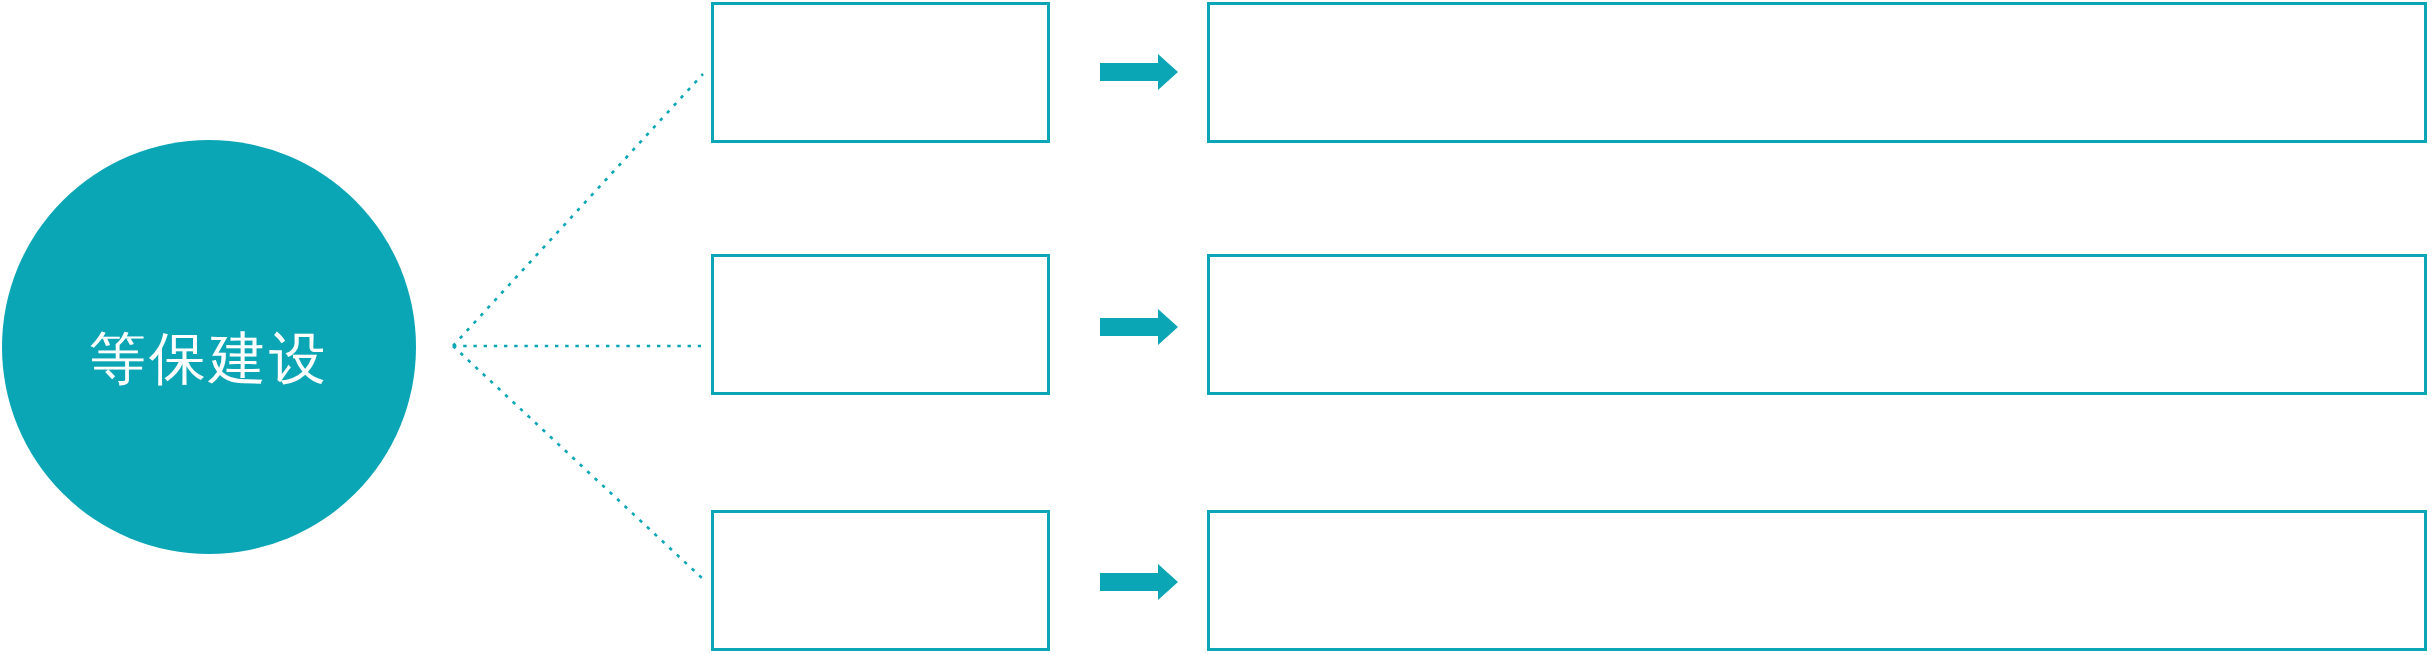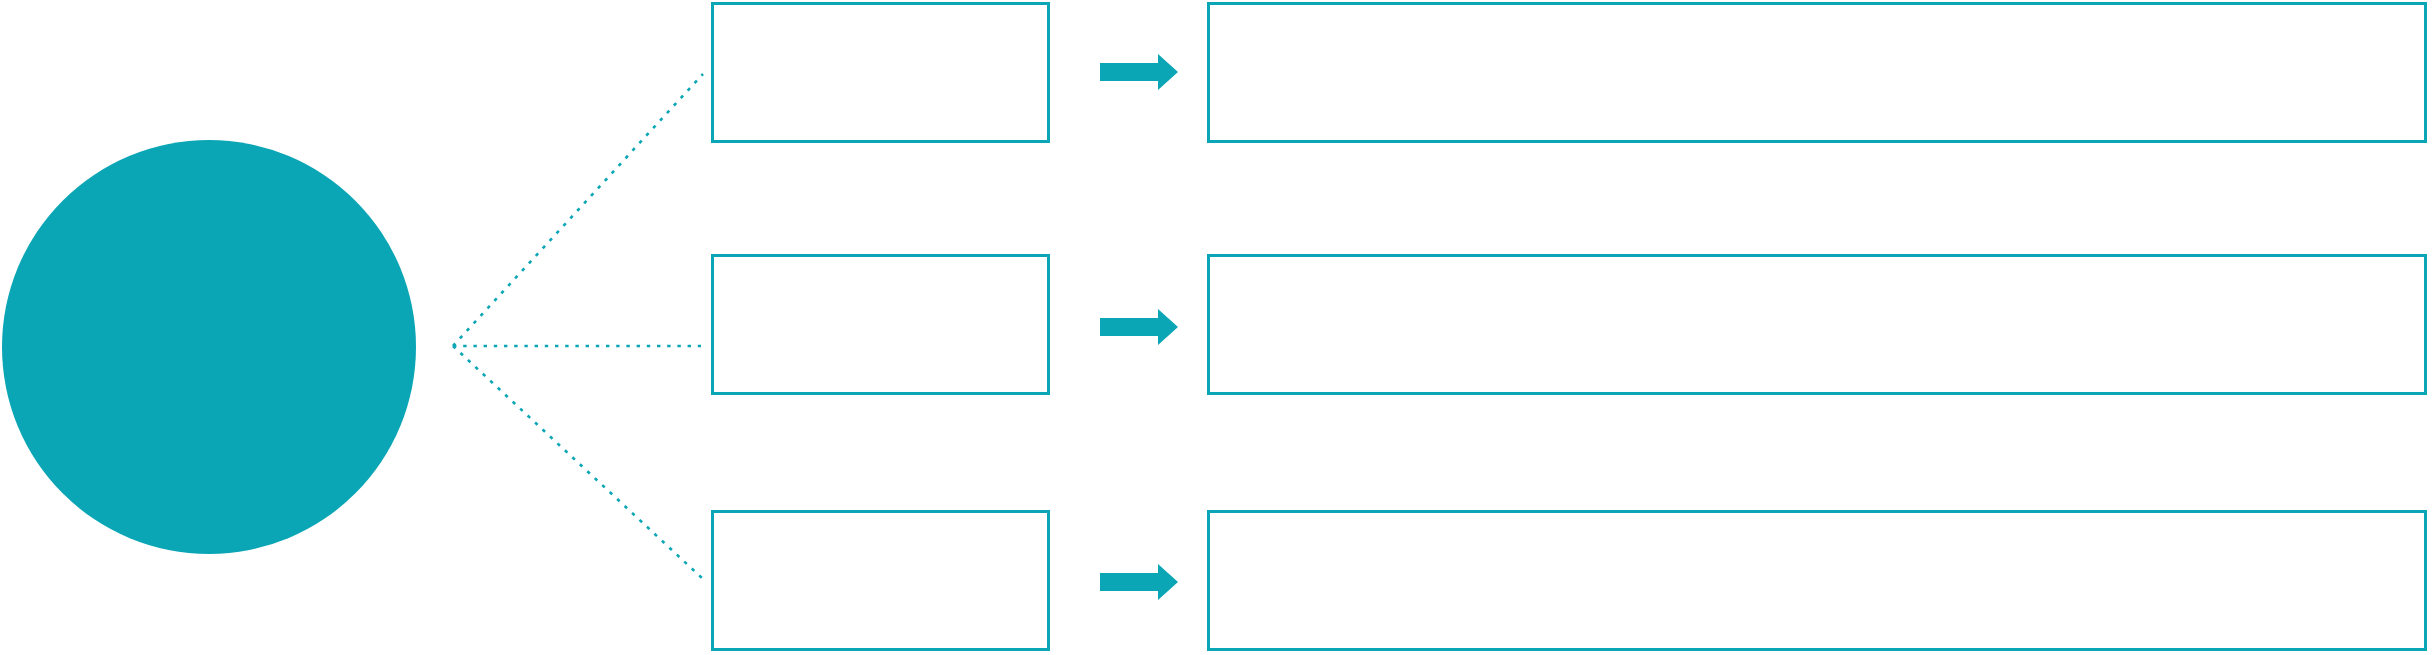--- a/index.html
+++ b/index.html
@@ -77,20 +77,21 @@
 
 <div class="canvas">
 
   <svg class="connectors" viewBox="0 0 2434 655" xmlns="http://www.w3.org/2000/svg">
     <line x1="453" y1="346" x2="703" y2="74"></line>
     <line x1="453" y1="346" x2="701" y2="346"></line>
     <line x1="453" y1="346" x2="703" y2="579"></line>
   </svg>
 
   <div class="circle">
+    <span>等保建设</span>
   </div>
 
   <div class="step-box row1">
     <span></span>
   </div>
   <svg class="arrow a1" viewBox="0 0 78 36" xmlns="http://www.w3.org/2000/svg">
     <polygon points="0,9 58,9 58,0 78,18 58,36 58,27 0,27"></polygon>
   </svg>
   <div class="detail-box row1">
     <span></span>

